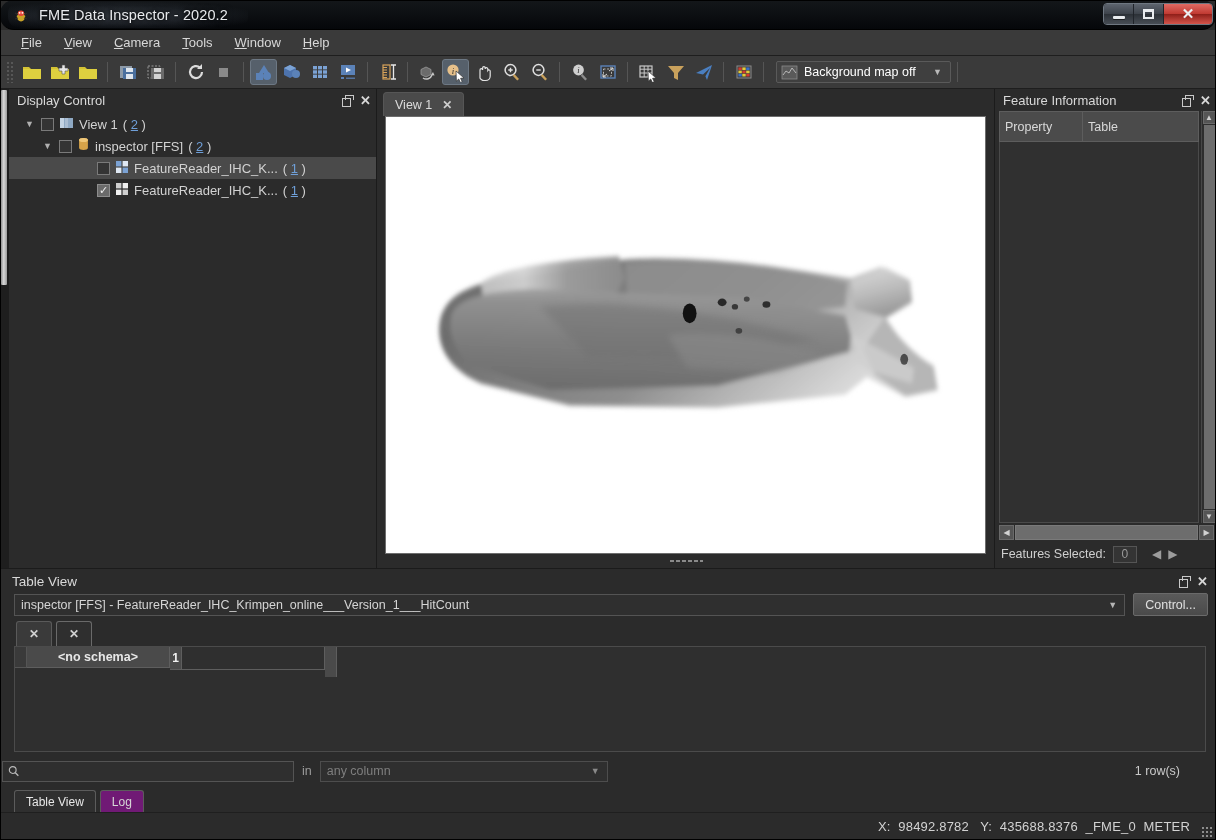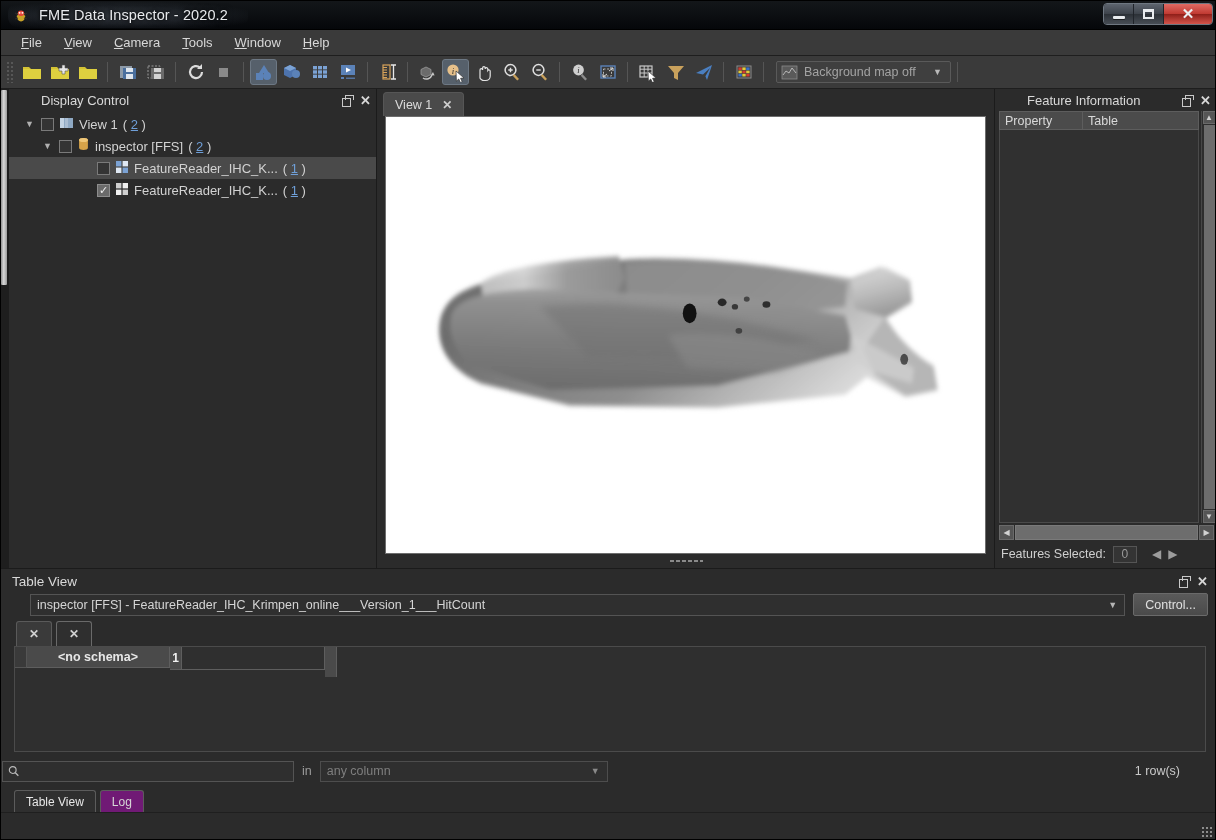--- a/index.html
+++ b/index.html
@@ -14,20 +14,21 @@
     background: #2b2b2b;
     display: flex; flex-direction: column;
   }
 
   
   .titlebar {
     height: 30px; position: relative; flex: 0 0 30px;
     background: linear-gradient(180deg,#14171a 0%, #0d1013 45%, #05070a 100%);
     display: flex; align-items: center;
     border-bottom: 1px solid #000;
+    border-radius: 14px;
   }
   .title-glass {
     position: absolute; left: 8px; top: 2px; height: 26px; width: 240px;
     background: radial-gradient(ellipse at 45% 55%, rgba(120,130,145,.42) 0%, rgba(70,78,90,.16) 55%, rgba(0,0,0,0) 78%);
     border-radius: 11px; pointer-events: none;
   }
   .title-icon {
     width: 18px; height: 18px; margin-left: 12px; position: relative; z-index: 2;
     display: flex; align-items: center; justify-content: center;
   }
@@ -81,38 +82,38 @@
     width: 27px; height: 26px; display: flex; align-items: center; justify-content: center;
     border-radius: 3px; border: 1px solid transparent;
   }
   .tbtn.active { background: #56606b; border-color: #6d7884; }
   .tsep { width: 1px; height: 20px; background: #555; margin: 0 5px; }
   .bgmap {
     display: flex; align-items: center; gap: 6px; height: 22px;
     border: 1px solid #5a5a5a; background: #3f3f3f; border-radius: 2px;
     padding: 0 4px 0 4px; margin-left: 6px; min-width: 175px;
   }
-  .bgmap .lbl { color: #a3a3a3; font-size: 12.5px; }
+  .bgmap .lbl { color: #ffffff; font-size: 12.5px; }
   .bgmap .caret { margin-left: auto; color: #b9b9b9; font-size: 9px; padding-right:4px;}
 
   
   .main { flex: 1 1 auto; display: flex; min-height: 0; position: relative; }
   .leftedge {
     width: 9px; flex: 0 0 9px; background: #1e1e1e;
     display: flex; flex-direction: column; padding: 1px;
   }
   .leftedge .thumb {
     width: 6px; height: 195px;
     background: linear-gradient(90deg,#8e8e8e,#d8d8d8 45%,#9a9a9a);
     border-radius: 1px;
   }
 
   .panel-header {
     height: 22px; display: flex; align-items: center;
-    padding: 0 5px 0 8px; background: #2b2b2b; margin-left: 24px;
+    padding: 0 5px 0 8px; background: #2b2b2b;
   }
   .panel-header .ptitle { color: #d9d9d9; font-size: 13px; }
   .panel-header .picons { margin-left: auto; display: flex; gap: 7px; align-items: center; }
   .ico-float { width: 11px; height: 11px; position: relative; }
   .ico-float::before { content:""; position:absolute; left:0; top:3px; width:7px; height:7px; border:1.4px solid #c9c9c9; }
   .ico-float::after  { content:""; position:absolute; left:3px; top:0; width:7px; height:4px; border:1.4px solid #c9c9c9; border-bottom:none; }
   .ico-x { color: #d7d7d7; font-size: 13px; font-weight: bold; line-height: 11px; }
 
   
   .displayctl {
@@ -159,21 +160,21 @@
     background-image: radial-gradient(#8a8a8a 45%, transparent 46%);
     background-size: 6px 4px;
   }
 
   
   .featinfo {
     width: 222px; flex: 0 0 222px; background: #2b2b2b;
     display:flex; flex-direction: column; border-left: 1px solid #1b1b1b;
   }
   .fi-grid { flex: 1 1 auto; display: flex; flex-direction: column; min-height: 0; padding: 0 2px 0 4px; }
-  .fi-cols { display:flex; height: 19px; }
+  .fi-cols { display:flex; height: 31px; }
   .fi-col {
     background: #4b4b4b; color:#d9d9d9; font-size:12.5px;
     border: 1px solid #5d5d5d; border-left: none; display:flex; align-items:center; padding-left:5px;
   }
   .fi-col.p { width: 84px; border-left: 1px solid #5d5d5d; }
   .fi-col.v { flex:1 1 auto; }
   .fi-body { flex:1 1 auto; background: #303030; border:1px solid #4a4a4a; border-top:none; min-height:0; }
   .vscroll {
     width: 15px; background: #2e2e2e; display:flex; flex-direction:column; align-items:center;
     border-left: 1px solid #474747;
@@ -188,21 +189,21 @@
   .arrw { color:#9c9c9c; font-size:12px; }
 
   
   .tableview {
     flex: 0 0 244px; height: 244px; background: #2b2b2b; display:flex; flex-direction:column;
     border-top: 1px solid #1b1b1b;
   }
   .tv-row1 { display:flex; align-items:center; padding: 5px 8px 4px 12px; gap: 8px; }
   .tv-title { color:#d9d9d9; font-size:13.5px; }
   .tv-row1 .picons { margin-left:auto; display:flex; gap:7px; align-items:center; }
-  .tv-row2 { display:flex; align-items:center; gap:8px; padding: 0 8px 0 14px; margin-left: 16px; }
+  .tv-row2 { display:flex; align-items:center; gap:8px; padding: 0 8px 0 14px; }
   .ds-select {
     flex:1 1 auto; height: 22px; background:#2f2f2f; border:1px solid #545454;
     display:flex; align-items:center; padding-left:6px; color:#d5d5d5; font-size:12.5px;
   }
   .ds-select .caret { margin-left:auto; color:#b5b5b5; font-size:9px; padding-right:7px; }
   .btn {
     height: 23px; padding: 0 11px; background: linear-gradient(180deg,#5a5a5a,#4a4a4a);
     border: 1px solid #6a6a6a; color:#e0e0e0; font-size:12.5px; border-radius:2px;
     display:flex; align-items:center;
   }
@@ -750,17 +751,25 @@
       <span class="rowcount">1 row(s)</span>
     </div>
 
     <div class="bottabs">
       <div class="btab active">Table View</div>
       <div class="btab">Log</div>
     </div>
   </div>
 
   <div class="statusbar">
+    <span class="coords">
+      <span>X:</span>&nbsp;
+      <span>98492.8782</span>&nbsp;&nbsp;
+      <span>Y:</span>&nbsp;
+      <span>435688.8376</span>&nbsp;
+      <span>_FME_0</span>&nbsp;
+      <span>METER</span>
+    </span>
     <div class="resizer"></div>
   </div>
 
   <div class="outerborder"></div>
 </div>
 
 </body></html>

